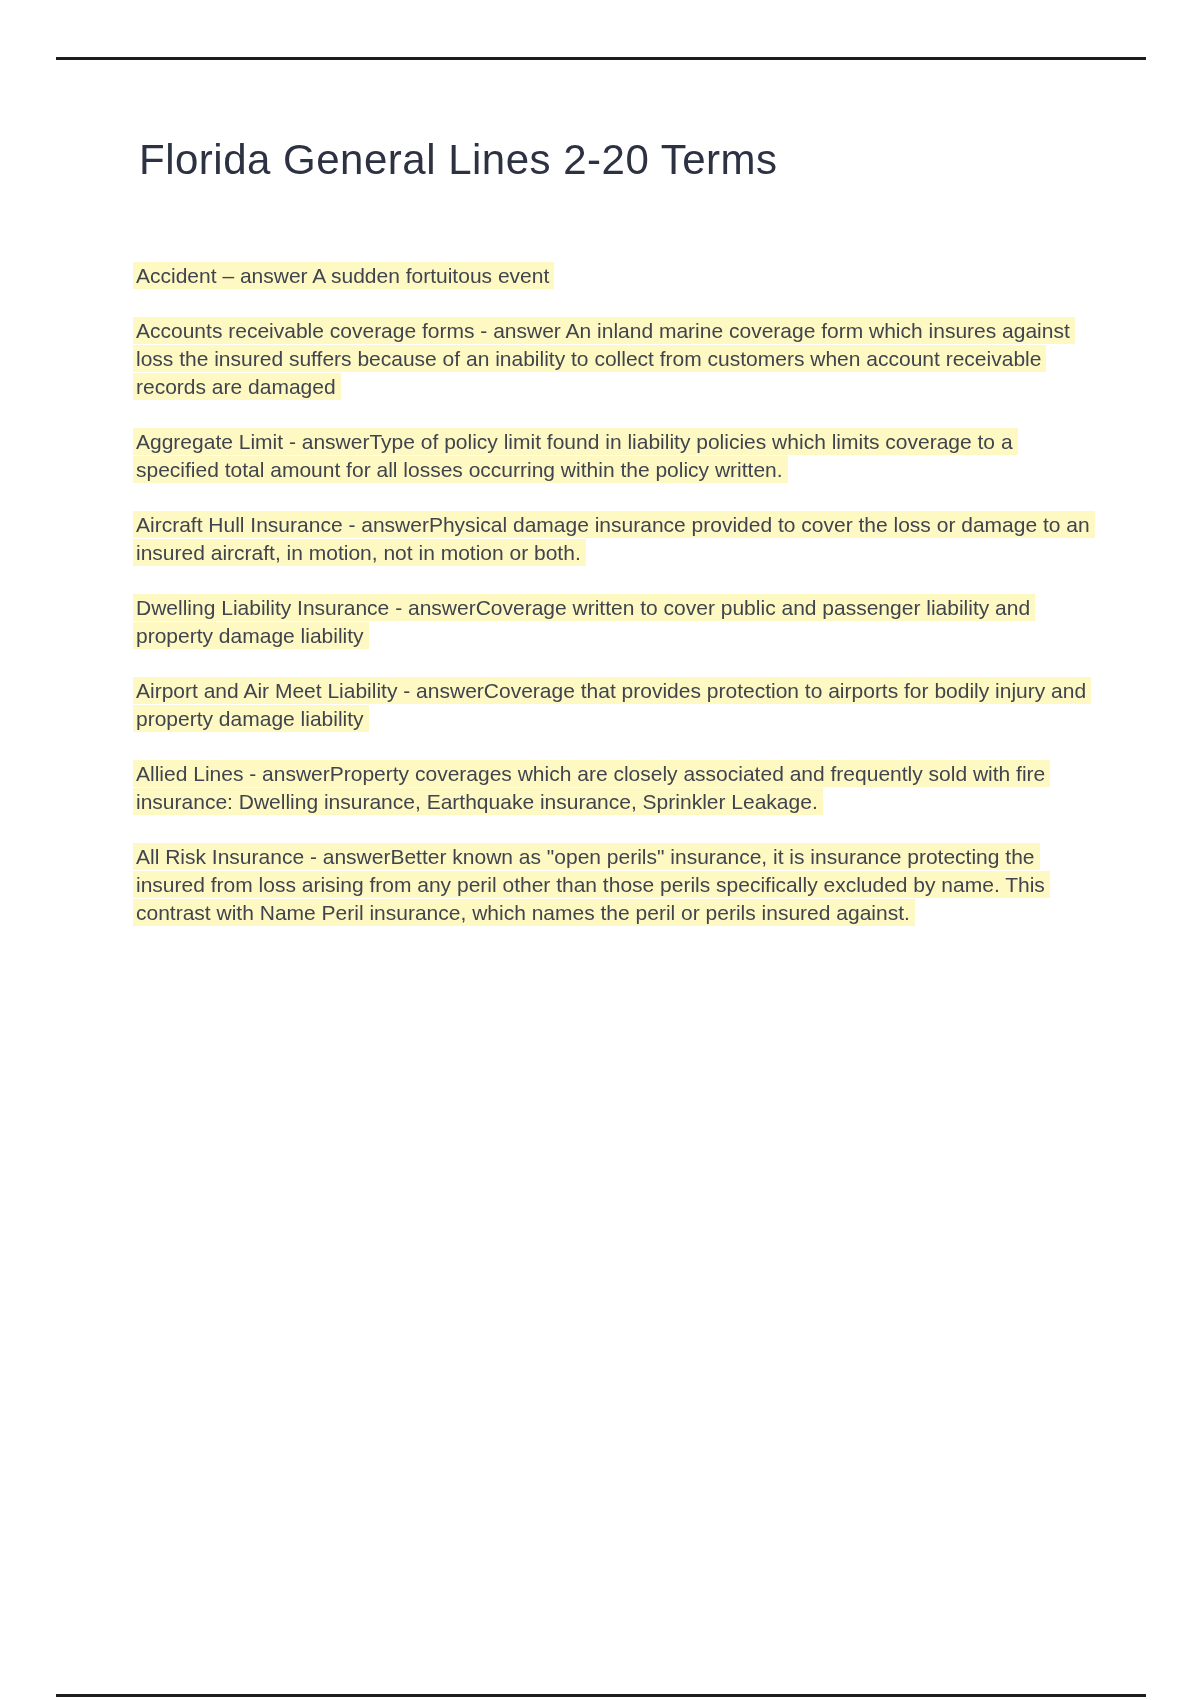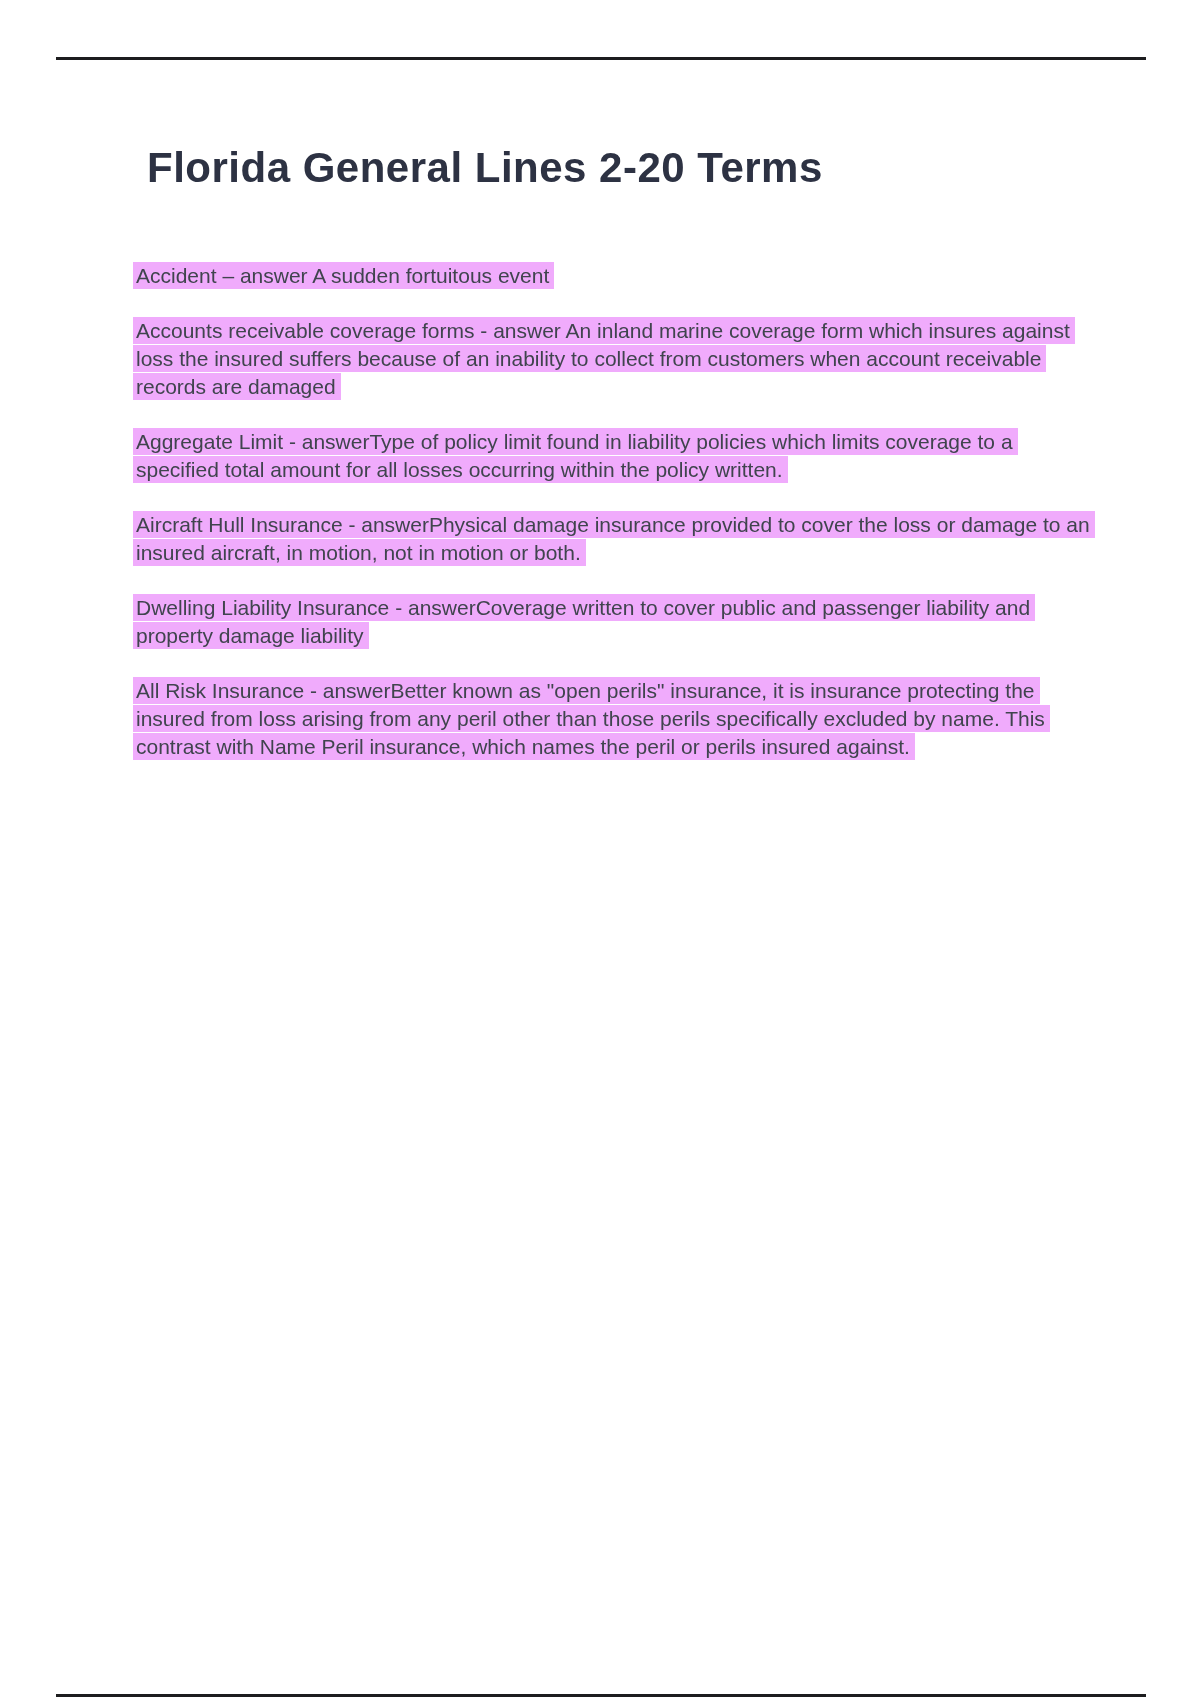--- a/index.html
+++ b/index.html
@@ -21,55 +21,57 @@
     width: 1090px;
     height: 3px;
     background: #1d1d1f;
   }
   .rule-top { top: 57px; }
   .rule-bottom { top: 1694px; }
   .title {
     position: absolute;
     left: 135px;
     top: 130px;
-    margin: 12px;
+    margin: 4px;
     font-size: 42px;
     line-height: 52px;
-    font-weight: bold;
+    font-weight: normal;
     color: #2d3243;
     letter-spacing: 0.5px;
   }
   .terms {
     position: absolute;
     left: 136px;
     top: 262px;
     width: 958px;
     font-size: 21px;
     line-height: 28px;
     color: #40444e;
   }
   .terms p.term {
     margin: 0 0 27px 0;
   }
   .terms .hl {
-    background: #f0abfc;
+    background: #fef9c3;
     padding: 2px 5px 2px 3px;
     margin-left: -3px;
     -webkit-box-decoration-break: clone;
     box-decoration-break: clone;
   }
 </style>
 </head>
 <body>
 
 <div class="page">
   <div class="rule rule-top"></div>
   <h1 class="title">Florida General Lines 2-20 Terms</h1>
   <div class="terms" id="terms-list">
       <p class="term"><span class="hl">Accident – answer A sudden fortuitous event</span></p>
       <p class="term"><span class="hl">Accounts receivable coverage forms - answer An inland marine coverage form which insures against loss the insured suffers because of an inability to collect from customers when account receivable records are damaged</span></p>
       <p class="term"><span class="hl">Aggregate Limit - answerType of policy limit found in liability policies which limits coverage to a specified total amount for all losses occurring within the policy written.</span></p>
       <p class="term"><span class="hl">Aircraft Hull Insurance - answerPhysical damage insurance provided to cover the loss or damage to an insured aircraft, in motion, not in motion or both.</span></p>
       <p class="term"><span class="hl">Dwelling Liability Insurance - answerCoverage written to cover public and passenger liability and property damage liability</span></p>
+      <p class="term"><span class="hl">Airport and Air Meet Liability - answerCoverage that provides protection to airports for bodily injury and property damage liability</span></p>
+      <p class="term"><span class="hl">Allied Lines - answerProperty coverages which are closely associated and frequently sold with fire insurance: Dwelling insurance, Earthquake insurance, Sprinkler Leakage.</span></p>
       <p class="term"><span class="hl">All Risk Insurance - answerBetter known as "open perils" insurance, it is insurance protecting the insured from loss arising from any peril other than those perils specifically excluded by name. This contrast with Name Peril insurance, which names the peril or perils insured against.</span></p>
     </div>
   <div class="rule rule-bottom"></div>
 </div>
 
 </body></html>

